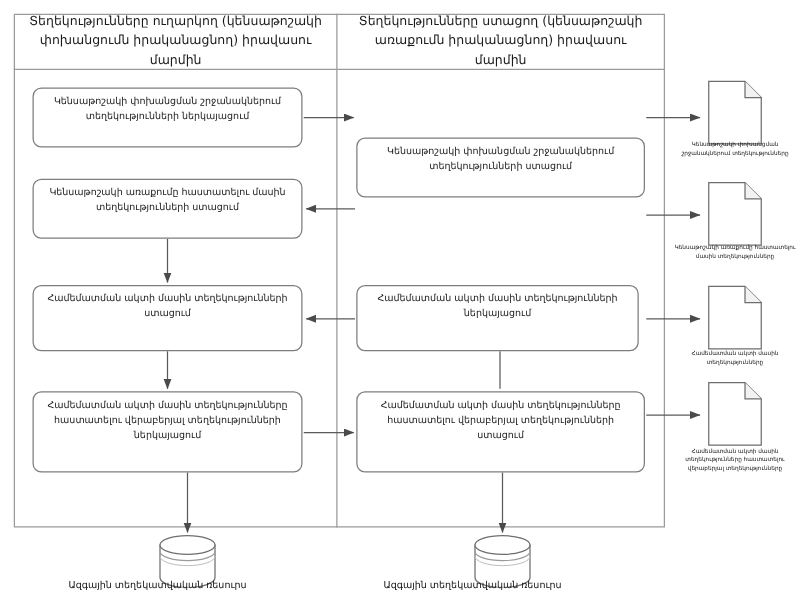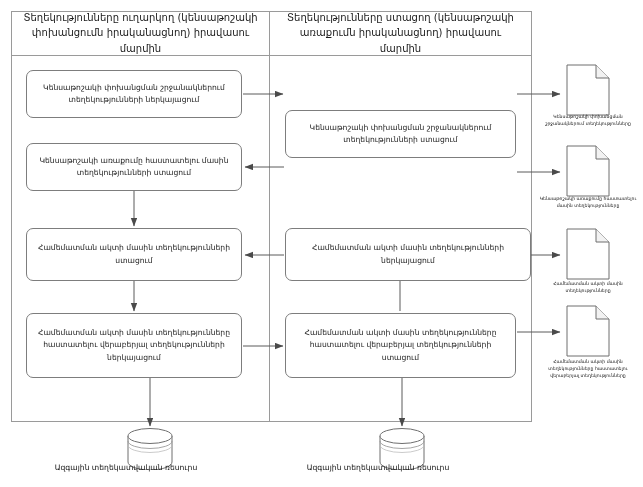--- a/index.html
+++ b/index.html
@@ -25,34 +25,34 @@
     position:absolute;top:13px;height:40px;
     display:flex;align-items:center;justify-content:center;text-align:center;
     font-size:10px;line-height:1.55;padding:0 10px;box-sizing:border-box;
   }
   .lane-head.left{left:12px;width:257px;}
   .lane-head.right{left:270px;width:261px;}
 
   
   .pbox{
     position:absolute;border:1px solid #7d7d7d;border-radius:7px;background:#fff;
-    display:flex;align-items:center;justify-content:center;text-align:center;
+    display:flex;align-items:flex-start;justify-content:center;text-align:center;
     font-size:7.6px;line-height:1.6;padding:4px 9px;box-sizing:border-box;
   }
   .pbox .txt{display:block;}
 
   
   .b-l1{left:26px;top:70px;width:216px;height:48px;}
   .b-l2{left:26px;top:143px;width:216px;height:48px;}
   .b-l3{left:26px;top:228px;width:216px;height:53px;}
   .b-l4{left:26px;top:313px;width:216px;height:65px;}
   
   .b-r1{left:285px;top:70px;width:231px;height:48px;margin-top:40px;}
   .b-r2{left:285px;top:143px;width:231px;height:48px;}
-  .b-r3{left:285px;top:228px;width:246px;height:53px;}
+  .b-r3{left:285px;top:228px;width:226px;height:53px;}
   .b-r4{left:285px;top:313px;width:231px;height:65px;}
 
   
   .doc{position:absolute;width:44px;height:52px;}
   .doc svg{display:block;}
   .doc-label{
     position:absolute;width:104px;text-align:center;
     font-size:4.6px;line-height:1.5;color:#111;
   }
   .d1{left:566px;top:64px;}

